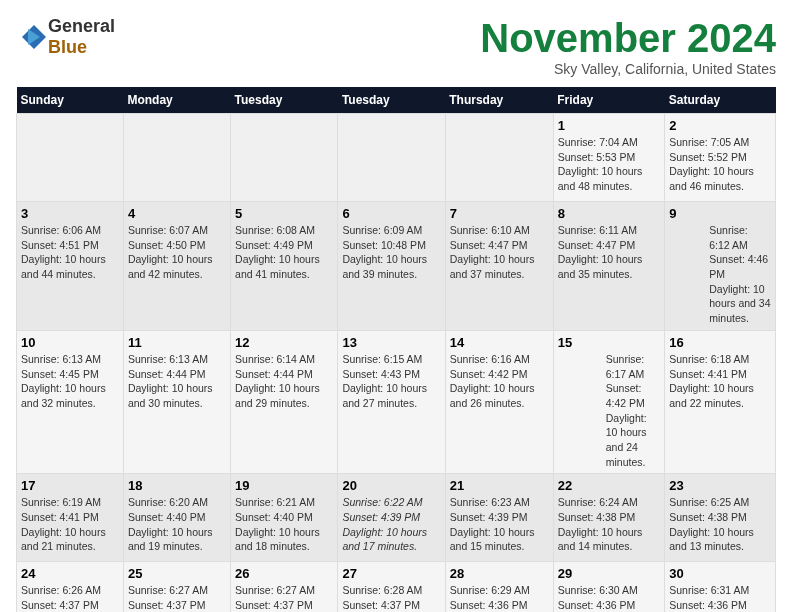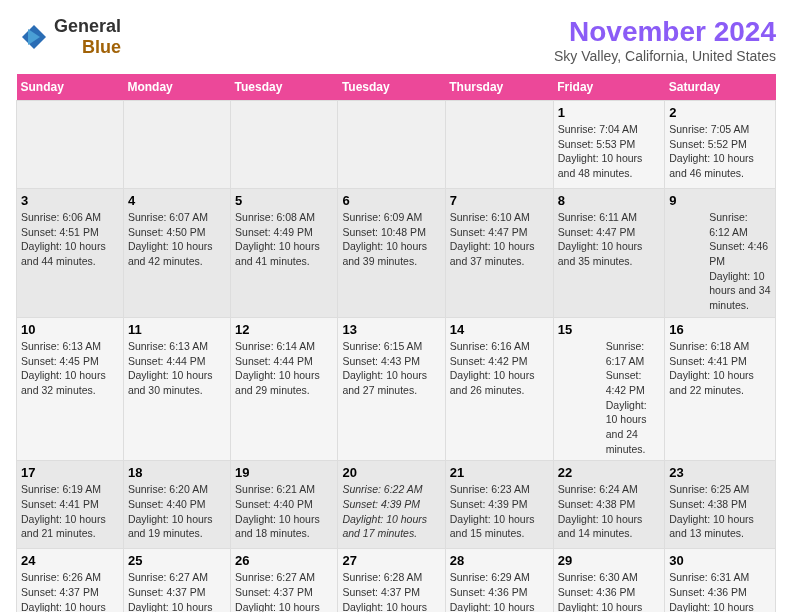--- a/index.html
+++ b/index.html
@@ -17,42 +17,41 @@
       margin-bottom: 10px;
     }
     .logo {
       display: flex;
       flex-direction: column;
       align-items: flex-start;
     }
     .logo-row {
       display: flex;
       align-items: center;
-      gap: 8px;
-      text-align: right;
+      gap: 2px;
     }
     .title-block {
       text-align: right;
     }
     .title-block h1 {
-      font-size: 28px;
-      color: #8b5cf6;
+      font-size: 40px;
+      color: #15803d;
       font-weight: bold;
     }
     .title-block p {
       font-size: 14px;
       color: #555;
     }
     table {
       width: 100%;
       border-collapse: collapse;
       font-size: 11px;
     }
     thead tr {
-      background-color: #ec4899;
+      background-color: #0f172a;
       color: #fff;
     }
     thead th {
       padding: 6px 4px;
       text-align: left;
       font-weight: bold;
       font-size: 12px;
     }
     tbody tr {
       vertical-align: top;

